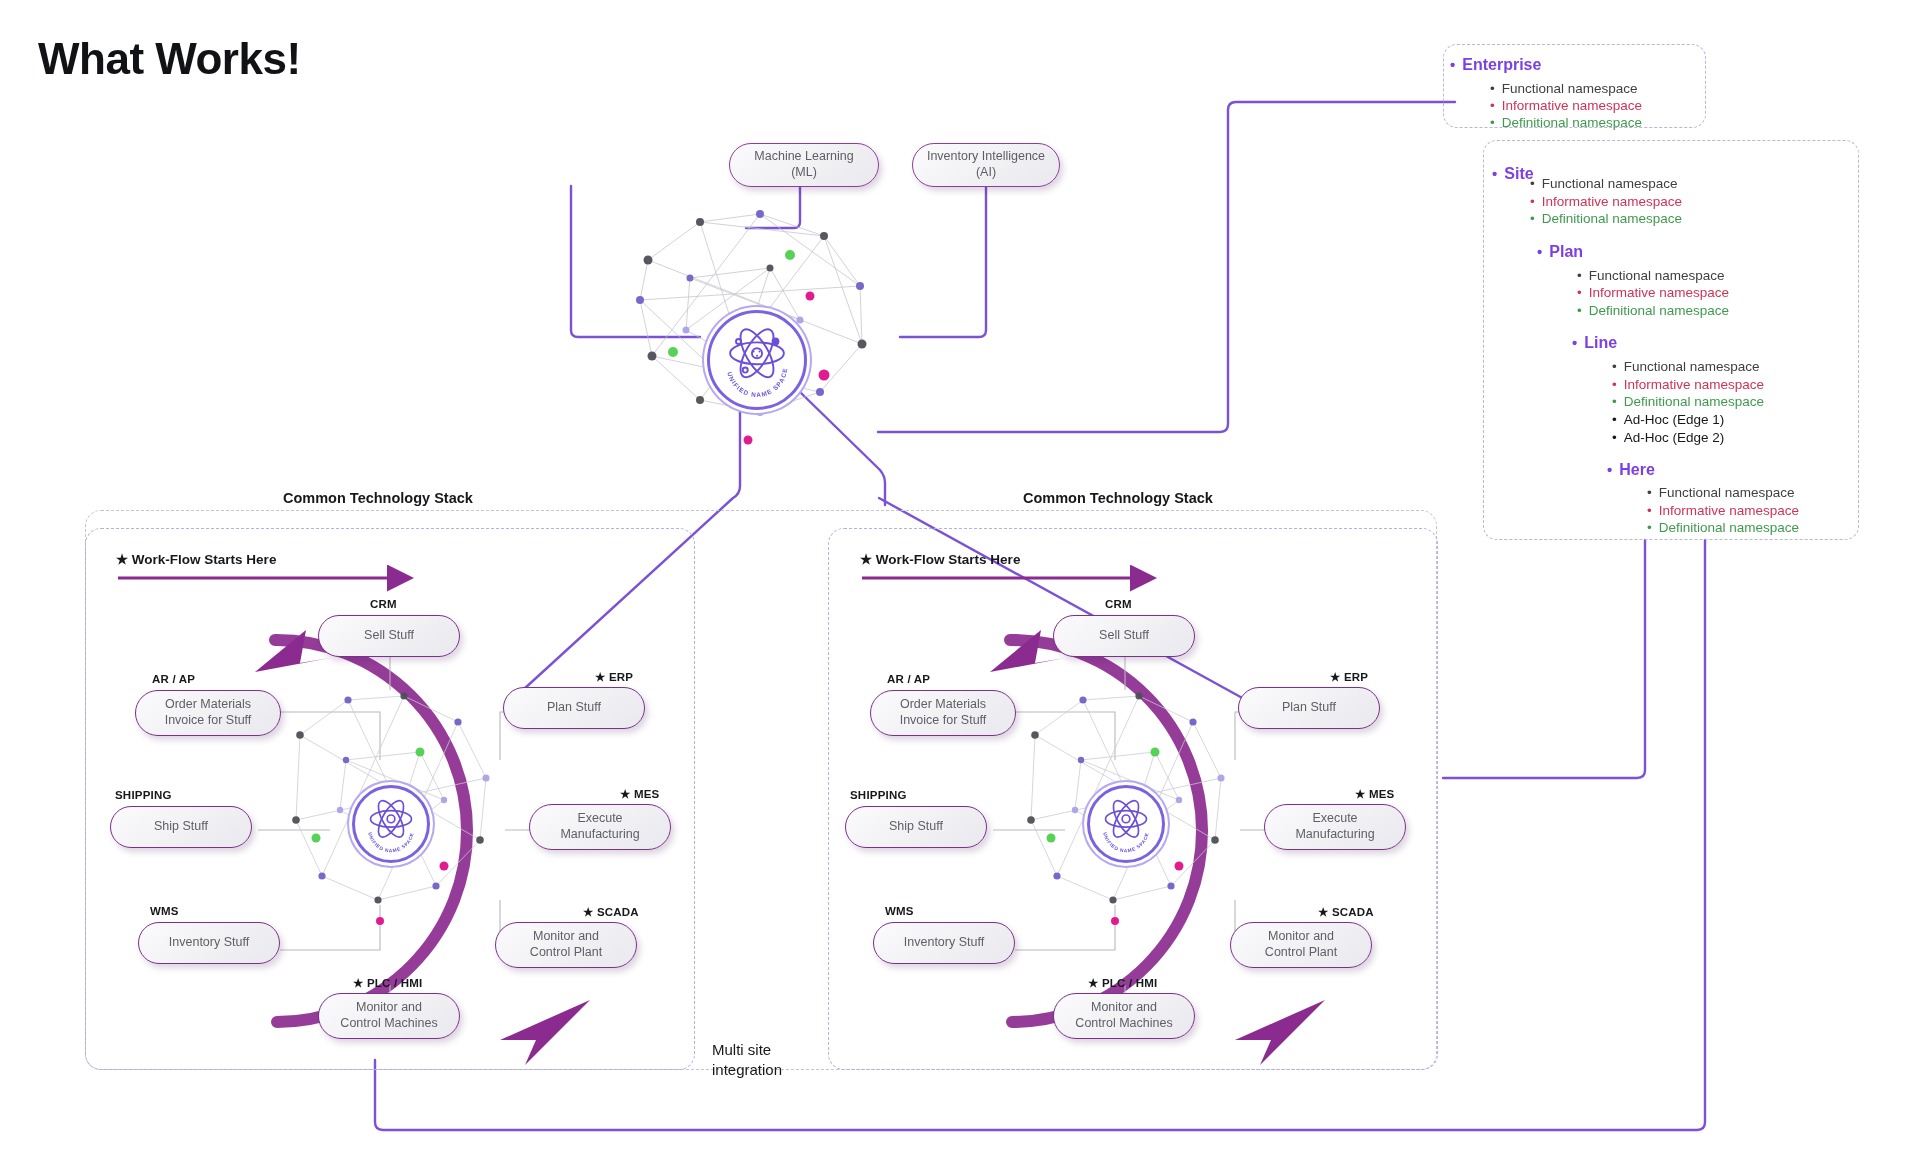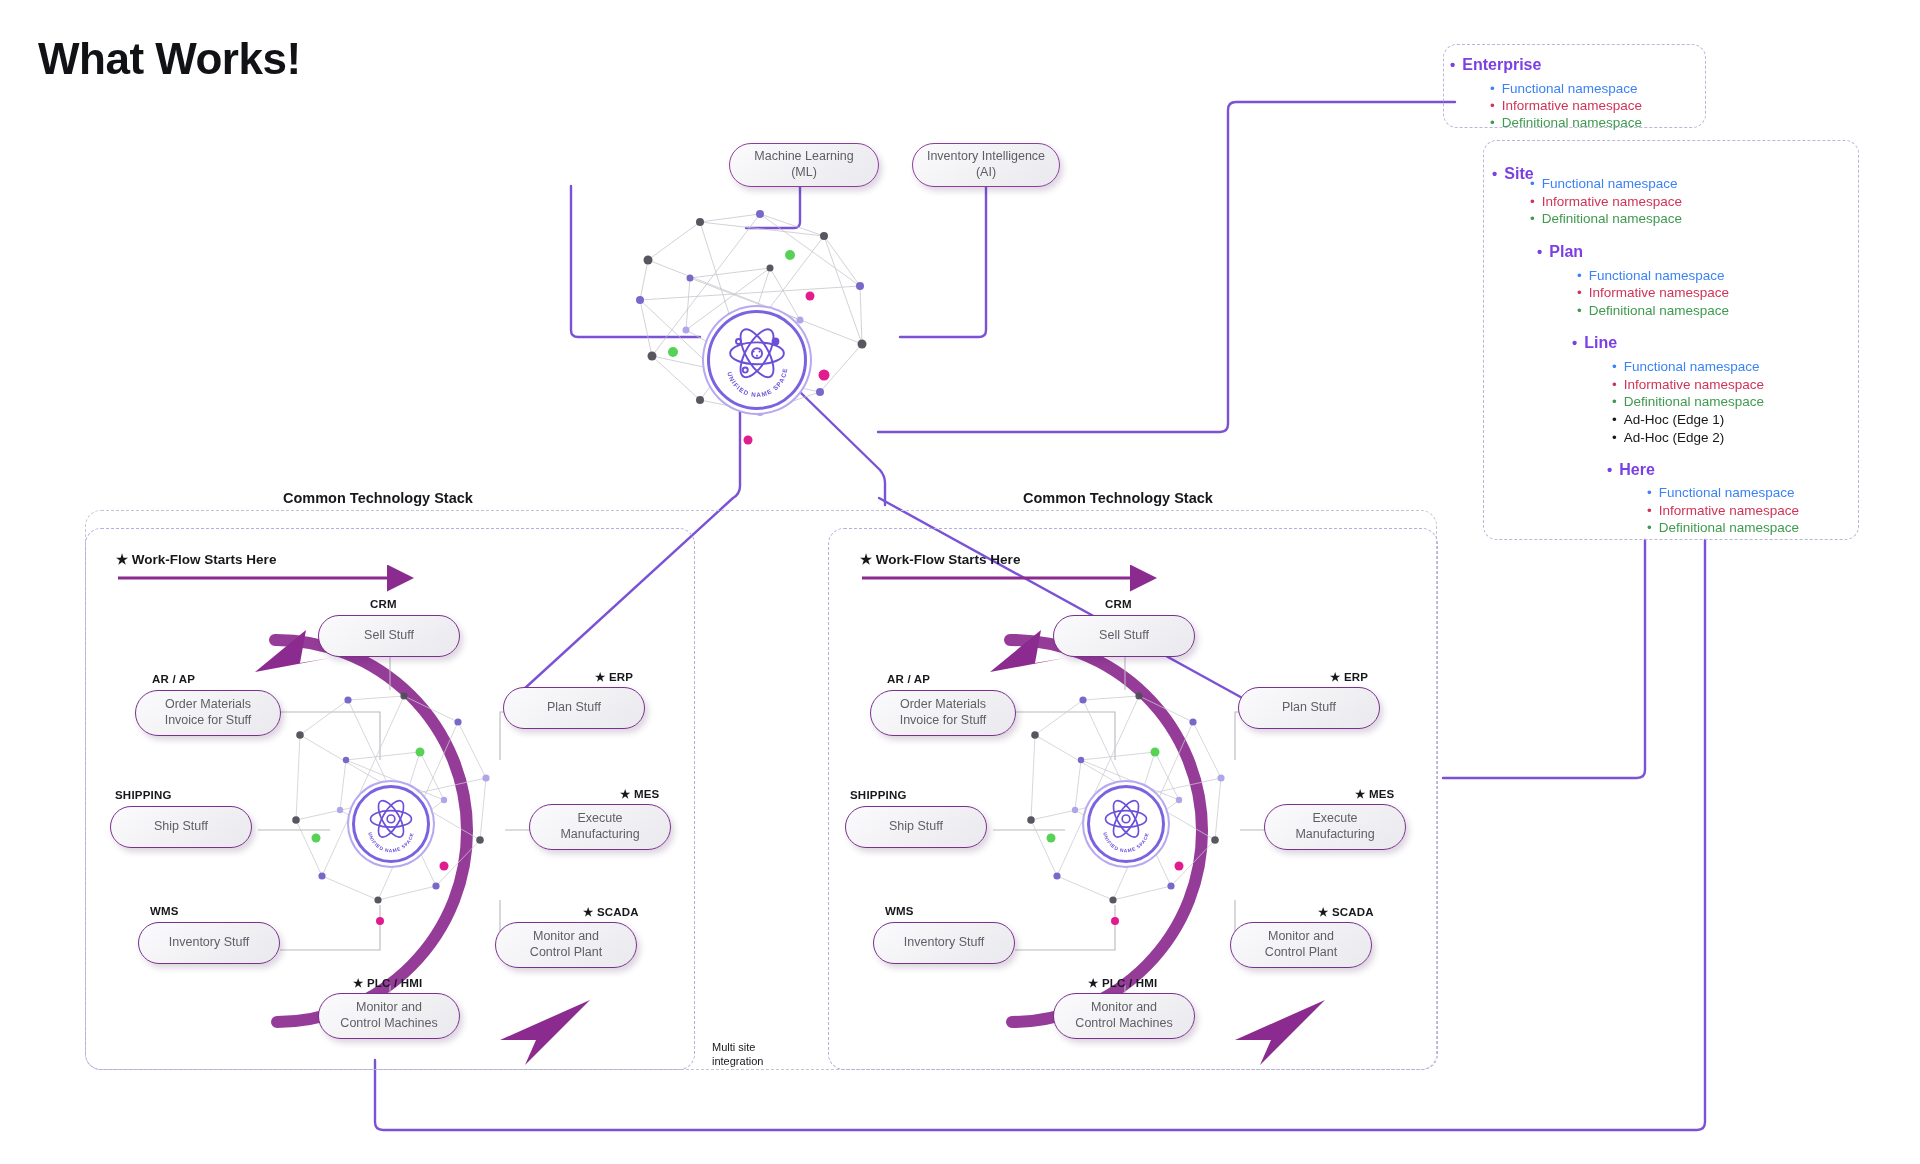--- a/index.html
+++ b/index.html
@@ -50,42 +50,42 @@
     font-size: 14.5px; font-weight: 700; color: #17181c;
     white-space: nowrap;
   }
   .workflow-label {
     position: absolute;
     font-size: 13.5px; font-weight: 800; color: #17181c;
     white-space: nowrap;
   }
   .multisite {
     position: absolute;
-    font-size: 11px; color: #17181c; line-height: 1.3;
+    font-size: 15px; color: #17181c; line-height: 1.3;
     white-space: pre-line; text-align: left;
   }
 
   
   .dashbox {
     position: absolute;
     border: 1.5px dashed #b9bcc9;
     border-radius: 16px;
   }
   .dashbox.violet { border-color: #b3b0e4; }
 
   
   .ns-box { position: absolute; border: 1.5px dashed #b9b7d8; border-radius: 14px; }
   .ns-head {
     position: absolute; font-size: 16px; font-weight: 800; color: #7b3fe4;
     white-space: nowrap;
   }
   .ns-item {
     position: absolute; font-size: 13.5px; white-space: nowrap;
   }
-  .ns-func { color: #3b82f6; }
+  .ns-func { color: #404040; }
   .ns-info { color: #cf3456; }
   .ns-def  { color: #3f9a4e; }
   .ns-adhoc { color: #17181c; }
   .bullet { display: inline-block; margin-right: 7px; }
   .bullet.big { color: #7b3fe4; font-size: 15px; }
   .hub-ring {
     position: absolute; border-radius: 50%;
     background: #ffffff;
     border: 3px solid #7b62e0;
     box-shadow: 0 0 0 3px #ffffff, 0 0 0 5px #b7a9ef;

